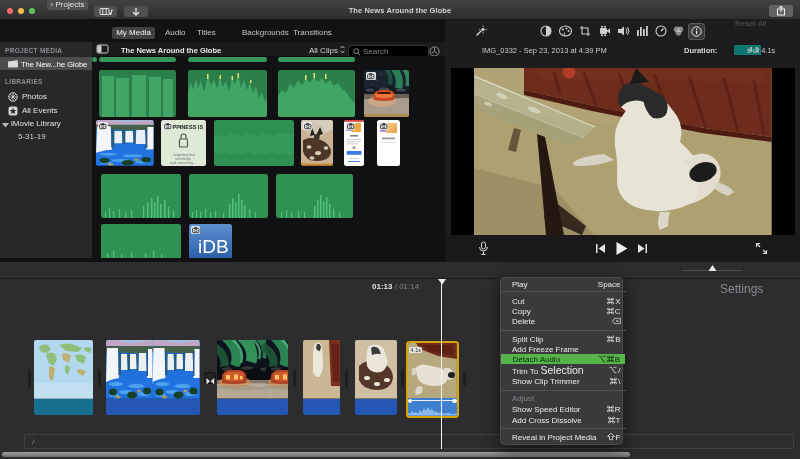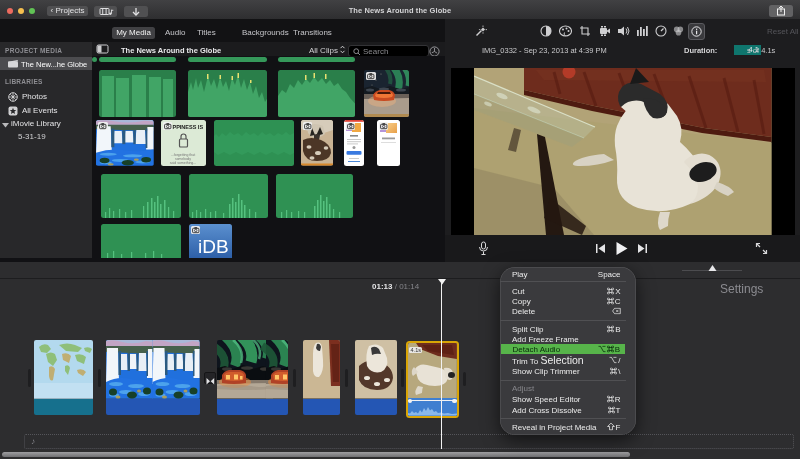--- a/index.html
+++ b/index.html
@@ -36,35 +36,35 @@
 #imgrow{color:#cacacc;font-size:7.5px;}
 
 #timeline{left:0;top:262px;width:800px;height:197px;background:#2d2d2f;}
 #tlhead{left:0;top:0;width:800px;height:16px;border-bottom:1px solid #1d1d1f;}
 .handle{position:absolute;width:3px;height:18px;background:#1e1e20;border-radius:1.5px;}
 .tclip{position:absolute;border-radius:2px;overflow:hidden;}
 #playhead{left:440.6px;top:16.5px;width:1.4px;height:170px;background:#f2f2f2;}
 #musicwell{left:24px;top:171.5px;width:768px;height:13px;border:1px dotted #55555a;border-radius:2px;}
 #scrollthumb{left:2px;top:189.5px;width:628px;height:5px;border-radius:2.5px;background:linear-gradient(#9d9da0,#707073);}
 
-#menu{left:500px;top:267px;width:136px;height:167.5px;background:#3a3a3d;border-radius:15px;box-shadow:0 5px 18px rgba(0,0,0,.6),0 0 0 .5px rgba(255,255,255,.18) inset;}
+#menu{left:500px;top:277px;width:123px;height:167.5px;background:#3a3a3d;border-radius:5px;box-shadow:0 5px 18px rgba(0,0,0,.6),0 0 0 .5px rgba(255,255,255,.18) inset;}
 .mrow{position:absolute;left:0;width:125.5px;height:10px;color:#ececec;font-size:8px;}
 .mlab{position:absolute;left:12px;top:50%;transform:translateY(-50%);white-space:nowrap;}
 .mkey{position:absolute;right:5px;top:50%;transform:translateY(-50%);display:inline-flex;align-items:center;gap:1px;white-space:nowrap;}
 .msep{position:absolute;left:0;width:125.5px;height:1px;background:#505053;}
 #mgreen{left:.5px;top:77.4px;width:124.5px;height:10px;background:#57b44a;color:#07280a;}
 </style></head>
 <body>
 <div id="root">
 
   <div id="toolbar" class="abs"></div>
   <div class="abs tl" style="left:7px;background:#ed6b5f;"></div>
   <div class="abs tl" style="left:18px;background:#f5bf4f;"></div>
   <div class="abs tl" style="left:29px;background:#61c355;"></div>
-  <div class="abs btn" style="left:47px;top:6px;width:41px;height:10px;">‹ Projects</div>
+  <div class="abs btn" style="left:47px;top:0;width:41px;height:10px;">‹ Projects</div>
   <div class="abs btn" style="left:93.5px;top:5.5px;width:23px;height:11px;">
       <svg width="23" height="11" style="display:block">
         <g fill="#dcdcde">
           <rect x="6" y="2.5" width="9" height="6" rx=".8" fill="none" stroke="#dcdcde" stroke-width="1"></rect>
           <rect x="8.2" y="2.5" width="1" height="6"></rect>
           <rect x="11.6" y="2.5" width="1" height="6"></rect>
           <circle cx="16.3" cy="7.8" r="1.2"></circle>
           <rect x="17.1" y="3.8" width=".9" height="4"></rect>
           <rect x="17.1" y="3.8" width="2.2" height=".9"></rect>
         </g>
@@ -494,21 +494,21 @@
             <circle cx="8.3" cy="4.4" r="2.8" opacity=".6"></circle>
             <circle cx="6.5" cy="7.7" r="2.8" opacity=".6"></circle>
           </g>
         </svg>
       <div class="abs" style="left:243px;top:4px;width:15px;height:15px;background:#3a3a3d;border:1px solid #5a5a5e;border-radius:3px;"></div>
       <svg class="abs" style="left:246px;top:7px;" width="11" height="11">
           <circle cx="5.5" cy="5.5" r="4.7" fill="none" stroke="#e8e8ea" stroke-width="1"></circle>
           <rect x="5" y="4.7" width="1.2" height="3.6" fill="#e8e8ea"></rect>
           <rect x="5" y="2.6" width="1.2" height="1.3" fill="#e8e8ea"></rect>
         </svg>
-      <div id="resetall" class="abs" style="left:290px;top:8px;margin-left:32px;">Reset All</div>
+      <div id="resetall" class="abs" style="left:290px;top:0;">Reset All</div>
     </div>
     <div id="imgrow" class="abs" style="left:15px;top:27px;padding-left:22px;">IMG_0332 - Sep 23, 2013 at 4:39 PM</div>
     <div class="abs" style="left:239px;top:27px;font-size:7.5px;font-weight:bold;color:#d6d6d8;">Duration:</div>
     <div class="abs" style="left:289px;top:25.5px;width:27px;height:10px;background:#0f766e;color:#e8e8ea;font-size:7.5px;text-align:right;"><span style="margin-right:2px;line-height:10px;">4.1</span></div>
     <div class="abs" style="left:302px;top:27px;font-size:7.5px;color:#cacacc;">s of 4.1s</div>
     <div id="vblack" class="abs"></div>
     <div id="vscene" class="abs" style="left:29px;top:48.5px;width:297.5px;height:167px;">
       <svg width="297.5" height="167" viewBox="0 0 297.5 167">
         <rect width="297.5" height="167" fill="#b2a377"></rect>
         <path d="M0 40 L297.5 75 L297.5 167 L0 167 Z" fill="#aca06f" opacity=".7"></path>

